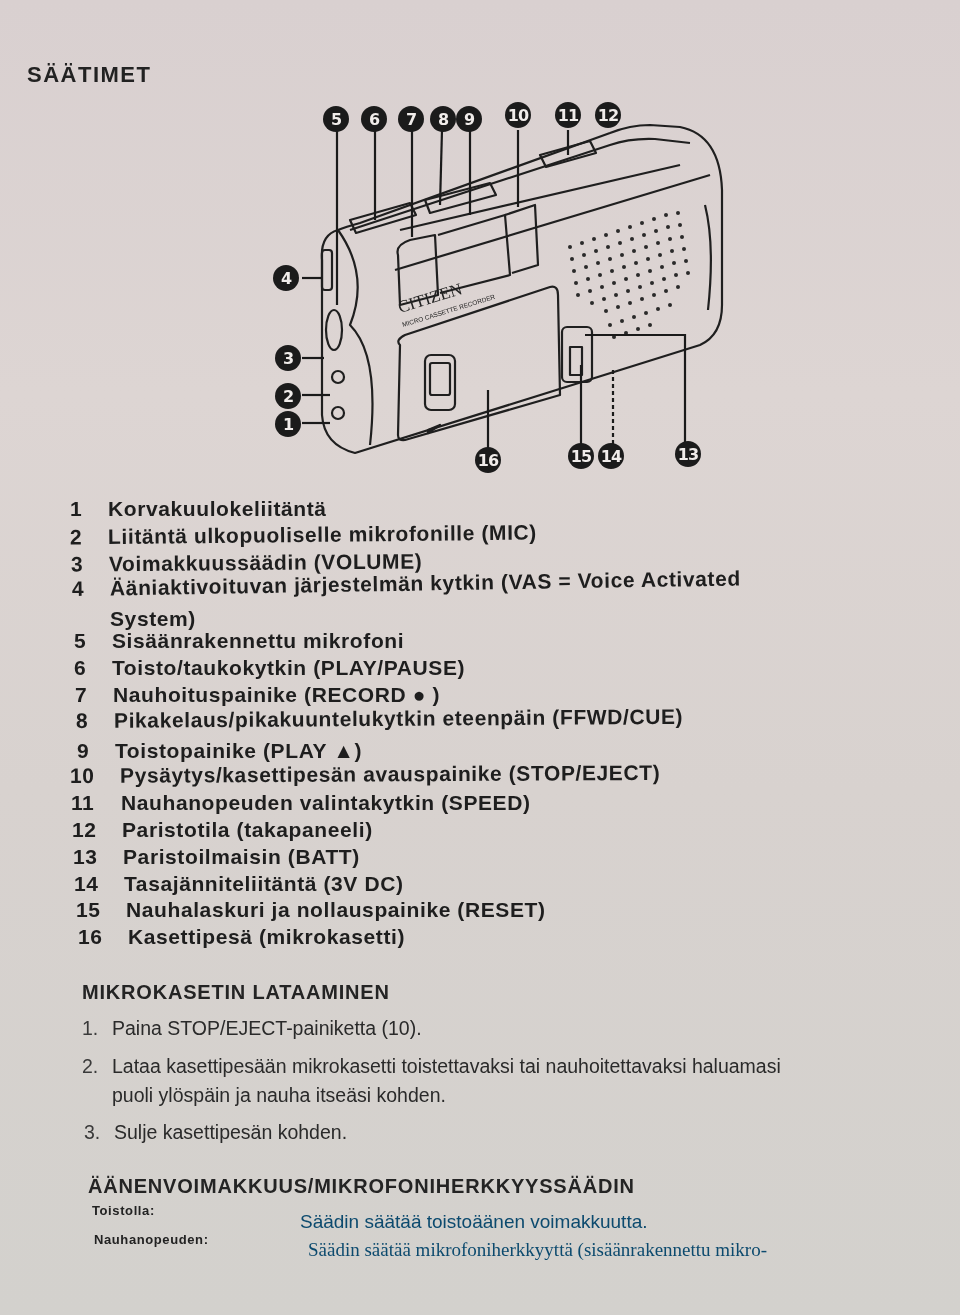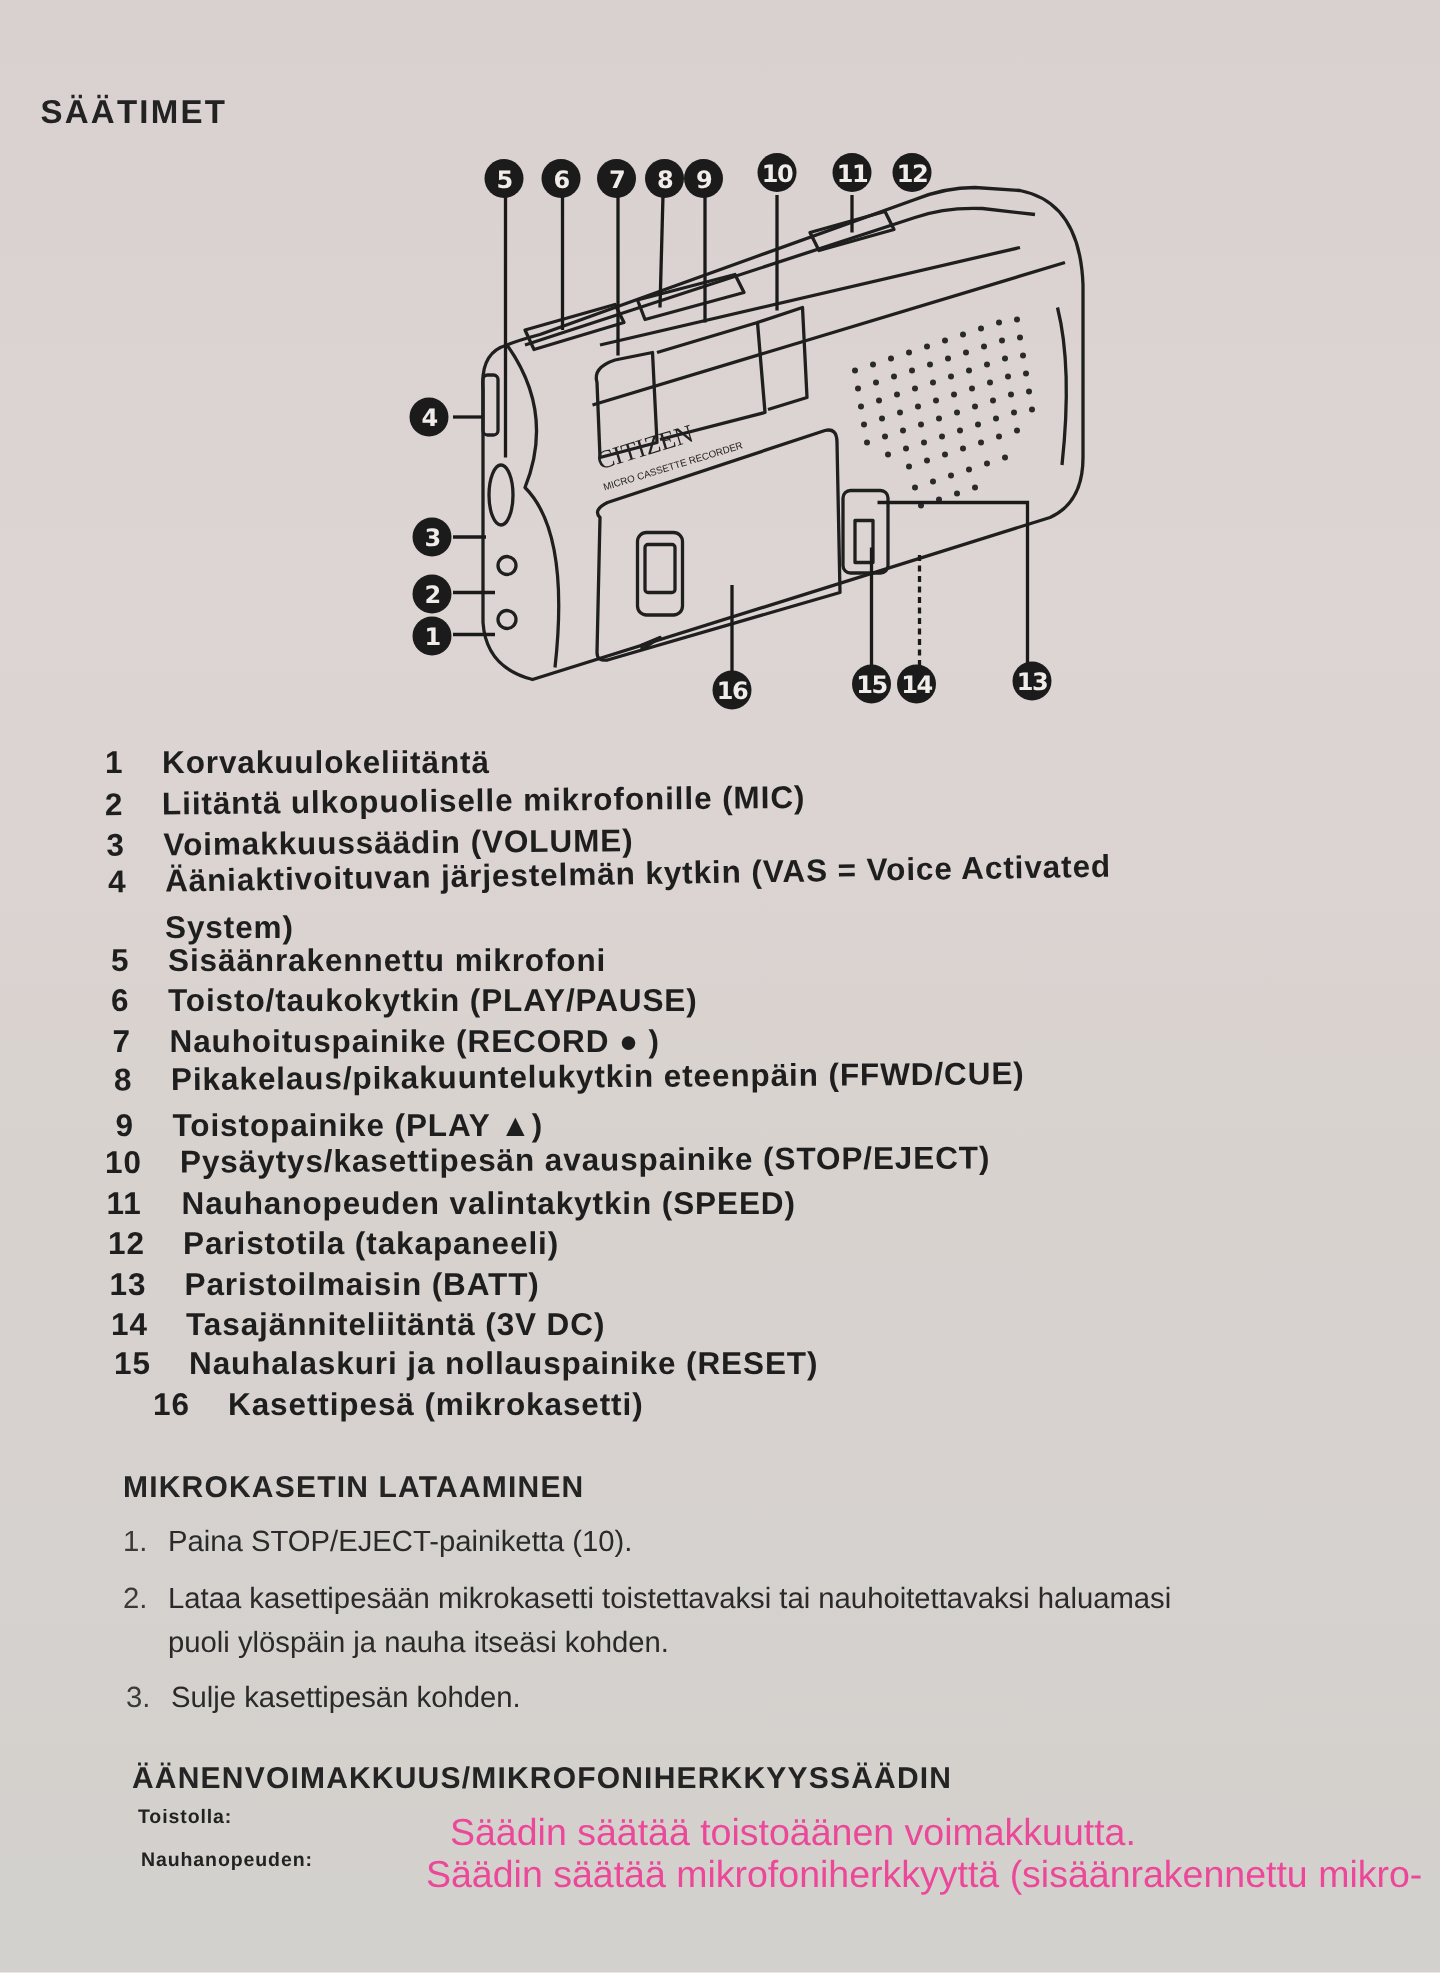--- a/index.html
+++ b/index.html
@@ -16,21 +16,21 @@
     font-family:"DejaVu Sans",sans-serif;letter-spacing:-1px;}
   .parts-list{position:absolute;left:66px;top:495px;width:860px;}
   .part{position:absolute;font-size:21px;font-weight:bold;letter-spacing:0.6px;white-space:nowrap;color:#1e1e1e;}
   .part .num{display:inline-block;width:38px;text-align:left;}
   .part .label{display:inline-block;}
   .section-h{position:absolute;font-size:20px;font-weight:bold;letter-spacing:0.8px;color:#242424;white-space:nowrap;}
   .step{position:absolute;font-size:19.5px;color:#2a2a2a;white-space:nowrap;}
   .step .n{display:inline-block;width:30px;color:#3a3a3a;}
   .step .cont{display:block;padding-left:30px;}
   .def-term{position:absolute;font-size:13px;font-weight:bold;letter-spacing:0.6px;color:#222;white-space:nowrap;}
-  .def-desc{position:absolute;font-size:25px;color:#ec4899;white-space:nowrap;line-height:28px;}
+  .def-desc{position:absolute;font-size:19px;color:#0c4a6e;white-space:nowrap;line-height:28px;}
 </style>
 </head>
 <body>
 
 <div class="page-title">SÄÄTIMET</div>
 
 <div class="diagram">
   <svg width="480" height="390" viewBox="0 0 480 390">
     <g fill="none" stroke="#1f1f1f" stroke-width="2.2" stroke-linejoin="round">
 
@@ -200,27 +200,27 @@
   <div class="part" style="left:8px;top:161px;"><span class="num">6</span><span class="label">Toisto/taukokytkin (PLAY/PAUSE)</span></div>
   <div class="part" style="left:9px;top:188px;"><span class="num">7</span><span class="label">Nauhoituspainike (RECORD ● )</span></div>
   <div class="part" style="left:10px;top:214px;transform:rotate(-0.4deg);transform-origin:left;"><span class="num">8</span><span class="label">Pikakelaus/pikakuuntelukytkin eteenpäin (FFWD/CUE)</span></div>
   <div class="part" style="left:11px;top:244px;"><span class="num">9</span><span class="label">Toistopainike (PLAY ▲)</span></div>
   <div class="part" style="left:4px;top:269px;transform:rotate(-0.3deg);transform-origin:left;"><span class="num" style="width:50px">10</span><span class="label">Pysäytys/kasettipesän avauspainike (STOP/EJECT)</span></div>
   <div class="part" style="left:5px;top:296px;"><span class="num" style="width:50px">11</span><span class="label">Nauhanopeuden valintakytkin (SPEED)</span></div>
   <div class="part" style="left:6px;top:323px;"><span class="num" style="width:50px">12</span><span class="label">Paristotila (takapaneeli)</span></div>
   <div class="part" style="left:7px;top:350px;"><span class="num" style="width:50px">13</span><span class="label">Paristoilmaisin (BATT)</span></div>
   <div class="part" style="left:8px;top:377px;"><span class="num" style="width:50px">14</span><span class="label">Tasajänniteliitäntä (3V DC)</span></div>
   <div class="part" style="left:10px;top:403px;"><span class="num" style="width:50px">15</span><span class="label">Nauhalaskuri ja nollauspainike (RESET)</span></div>
-  <div class="part" style="left:12px;top:430px;margin-left:24px;"><span class="num" style="width:50px">16</span><span class="label">Kasettipesä (mikrokasetti)</span></div>
+  <div class="part" style="left:12px;top:430px;"><span class="num" style="width:50px">16</span><span class="label">Kasettipesä (mikrokasetti)</span></div>
 </div>
 
 <div class="section-h" style="left:82px;top:981px;">MIKROKASETIN LATAAMINEN</div>
 <div class="step" style="left:82px;top:1017px;"><span class="n">1.</span><span>Paina STOP/EJECT-painiketta (10).</span></div>
 <div class="step" style="left:82px;top:1052px;line-height:29px;"><span class="n">2.</span><span>Lataa kasettipesään mikrokasetti toistettavaksi tai nauhoitettavaksi haluamasi</span><span class="cont">puoli ylöspäin ja nauha itseäsi kohden.</span></div>
 <div class="step" style="left:84px;top:1121px;"><span class="n">3.</span><span>Sulje kasettipesän kohden.</span></div>
 
 <div class="section-h" style="left:88px;top:1175px;">ÄÄNENVOIMAKKUUS/MIKROFONIHERKKYYSSÄÄDIN</div>
 <div class="def-term" style="left:92px;top:1203px;">Toistolla:</div>
 <div class="def-desc" style="left:300px;top:1208px;">Säädin säätää toistoäänen voimakkuutta.</div>
 <div class="def-term" style="left:94px;top:1232px;">Nauhanopeuden:</div>
-<div class="def-desc" style="left:284px;top:1236px;">
+<div class="def-desc" style="left:308px;top:1236px;font-family:Liberation Serif, serif;">
   <div>Säädin säätää mikrofoniherkkyyttä (sisäänrakennettu mikro-</div>
 </div>
 
 </body></html>

